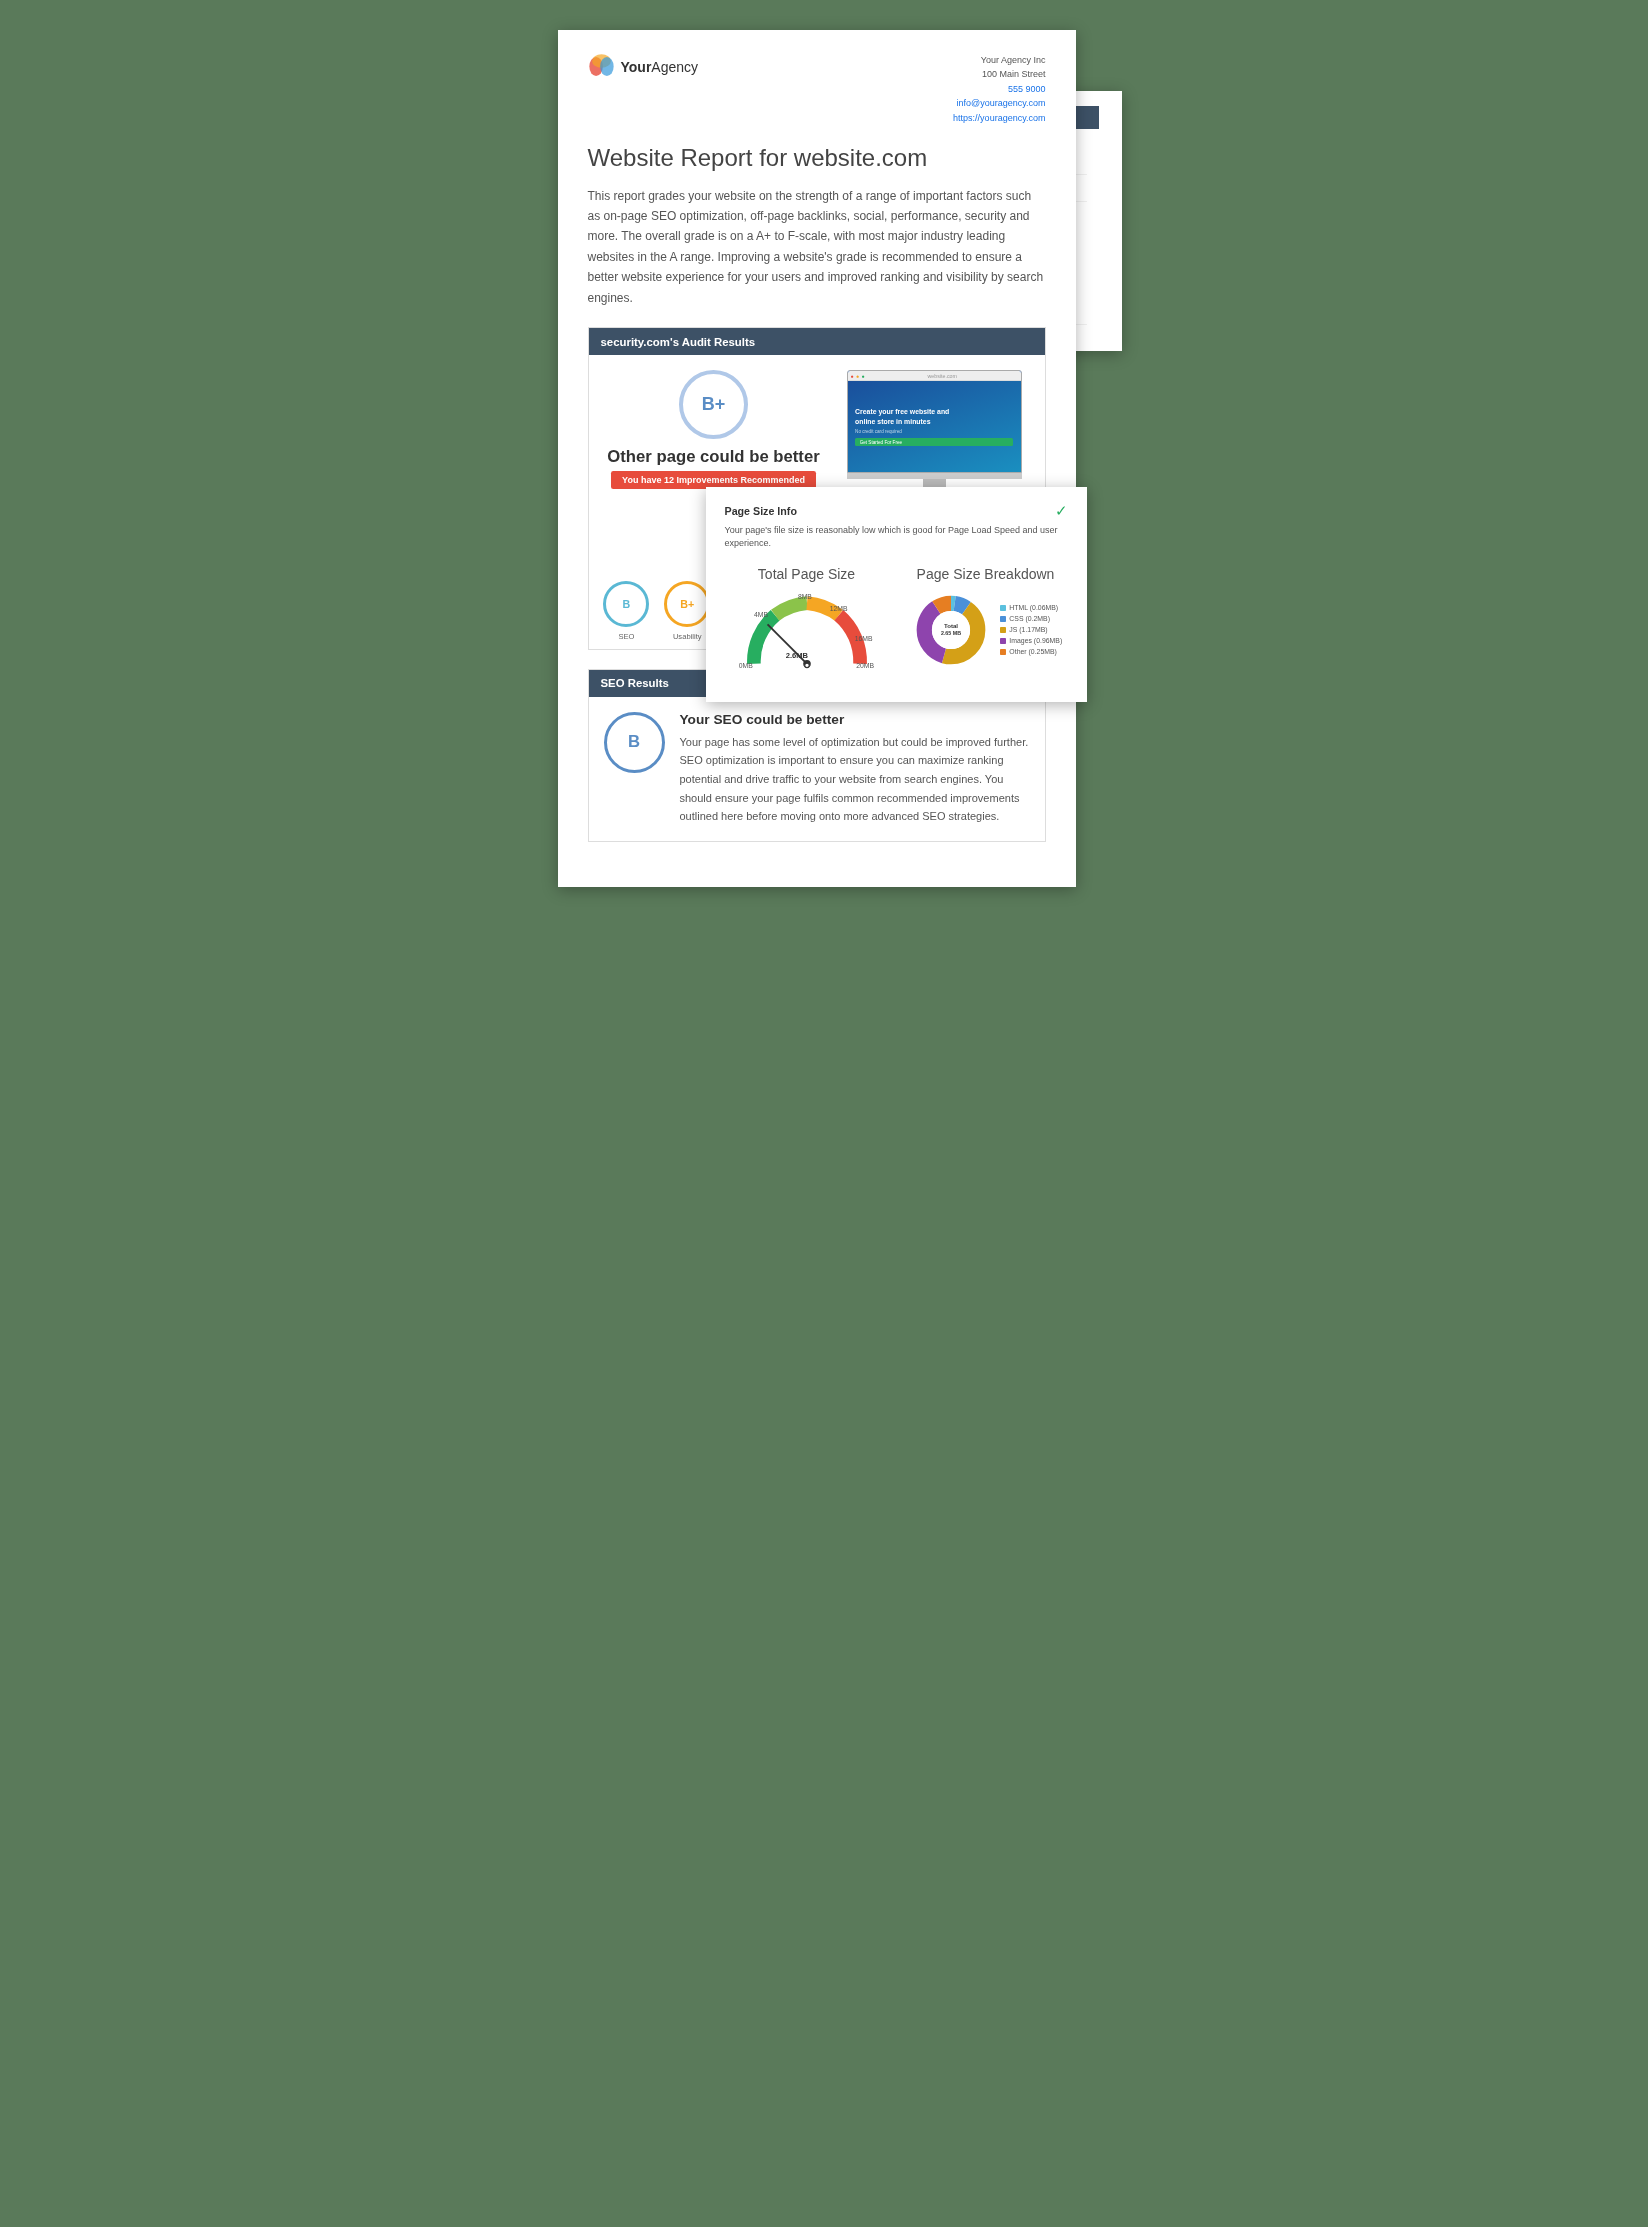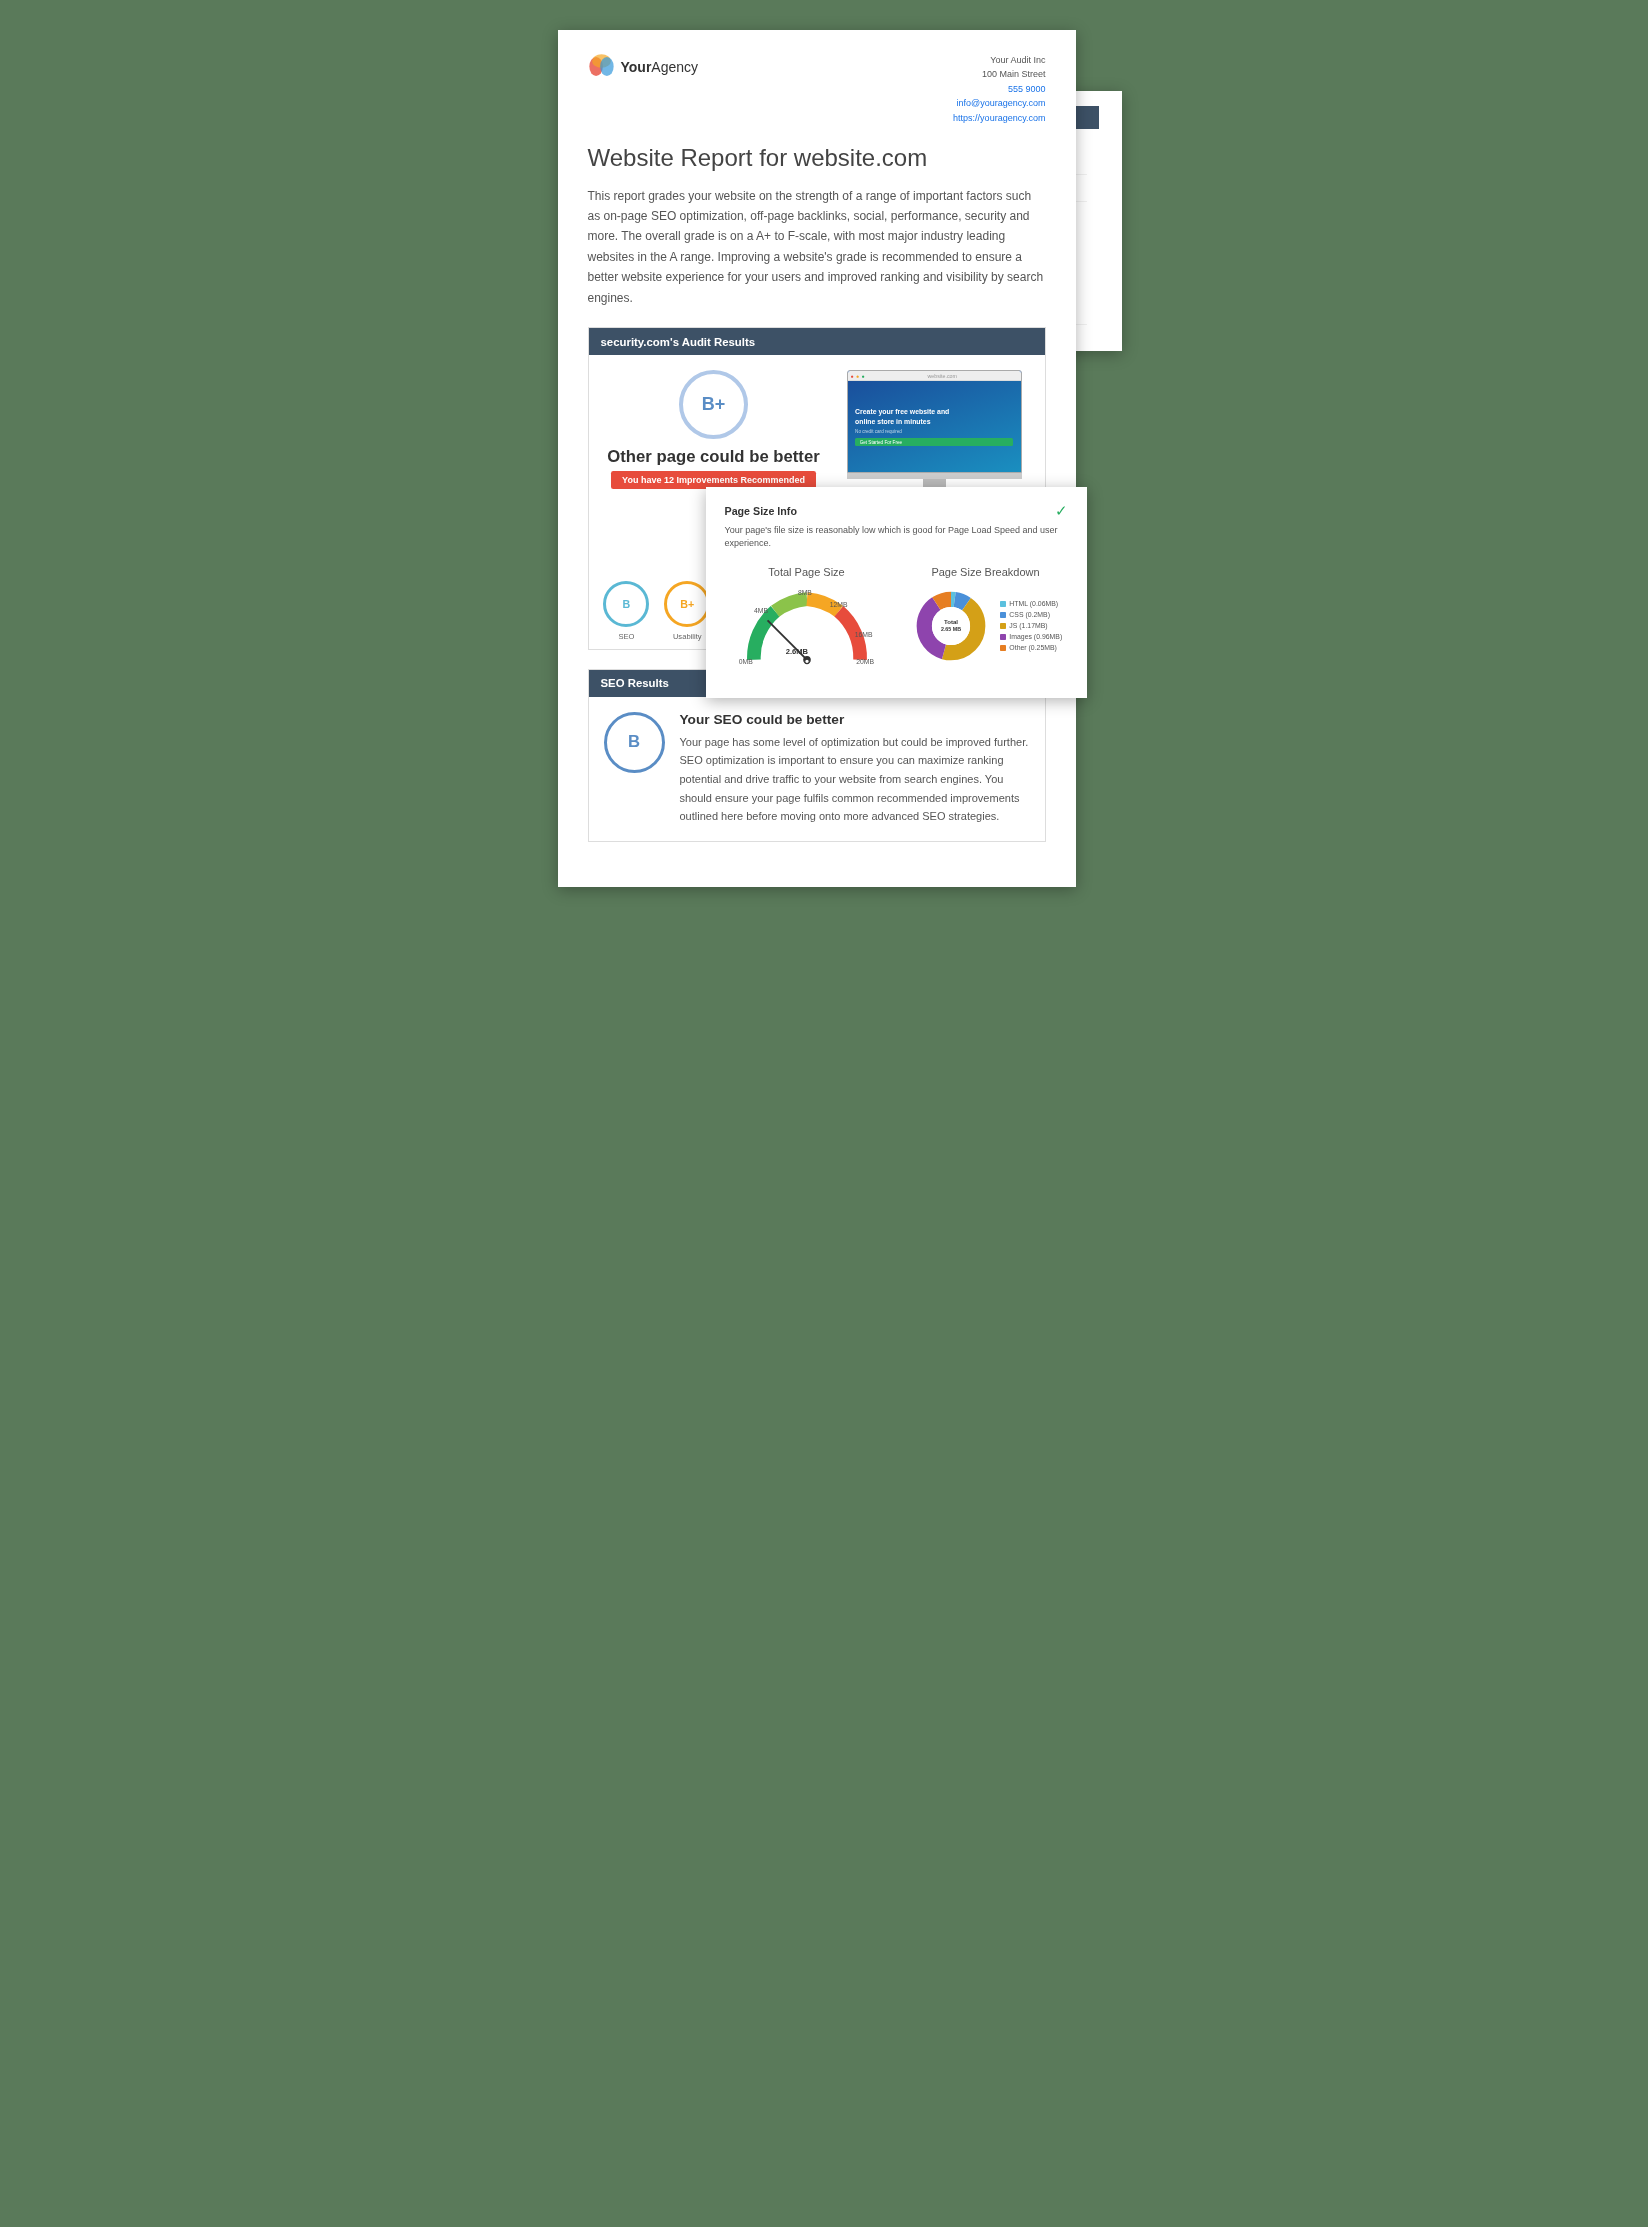--- a/index.html
+++ b/index.html
@@ -315,21 +315,21 @@
       gap: 15px;
       align-items: flex-start;
     }
     .chart-container {
       flex: 1;
       display: flex;
       flex-direction: column;
       align-items: center;
     }
     .chart-title {
-      font-size: 11px;
+      font-size: 14px;
       color: #555;
       margin-bottom: 6px;
       text-align: center;
     }
     .donut-legend {
       font-size: 6.9px;
       color: #555;
       line-height: 1.6;
     }
     .legend-item { display: flex; align-items: center; gap: 3px; }
@@ -400,21 +400,21 @@
         <svg class="logo-icon" viewBox="0 0 40 40">
           <ellipse cx="12" cy="20" rx="10" ry="14" fill="#e74c3c" opacity="0.8"></ellipse>
           <ellipse cx="20" cy="12" rx="14" ry="10" fill="#f5a623" opacity="0.7"></ellipse>
           <ellipse cx="28" cy="20" rx="10" ry="14" fill="#3498db" opacity="0.7"></ellipse>
         </svg>
         <div class="logo-text">
           <strong>Your</strong><span>Agency</span>
         </div>
       </div>
       <div class="agency-info">
-        <div>Your Audit Inc</div>
+        <div>Your Agency Inc</div>
         <div>100 Main Street</div>
         <div class="phone">555 9000</div>
         <div><a href="#">info@youragency.com</a></div>
         <div><a href="#">https://youragency.com</a></div>
       </div>
     </div>
 
     <h1 class="report-title">Website Report for website.com</h1>
 
     <p class="intro-text">This report grades your website on the strength of a range of important factors such as on-page SEO optimization, off-page backlinks, social, performance, security and more. The overall grade is on a A+ to F-scale, with most major industry leading websites in the A range. Improving a website's grade is recommended to ensure a better website experience for your users and improved ranking and visibility by search engines.</p>

